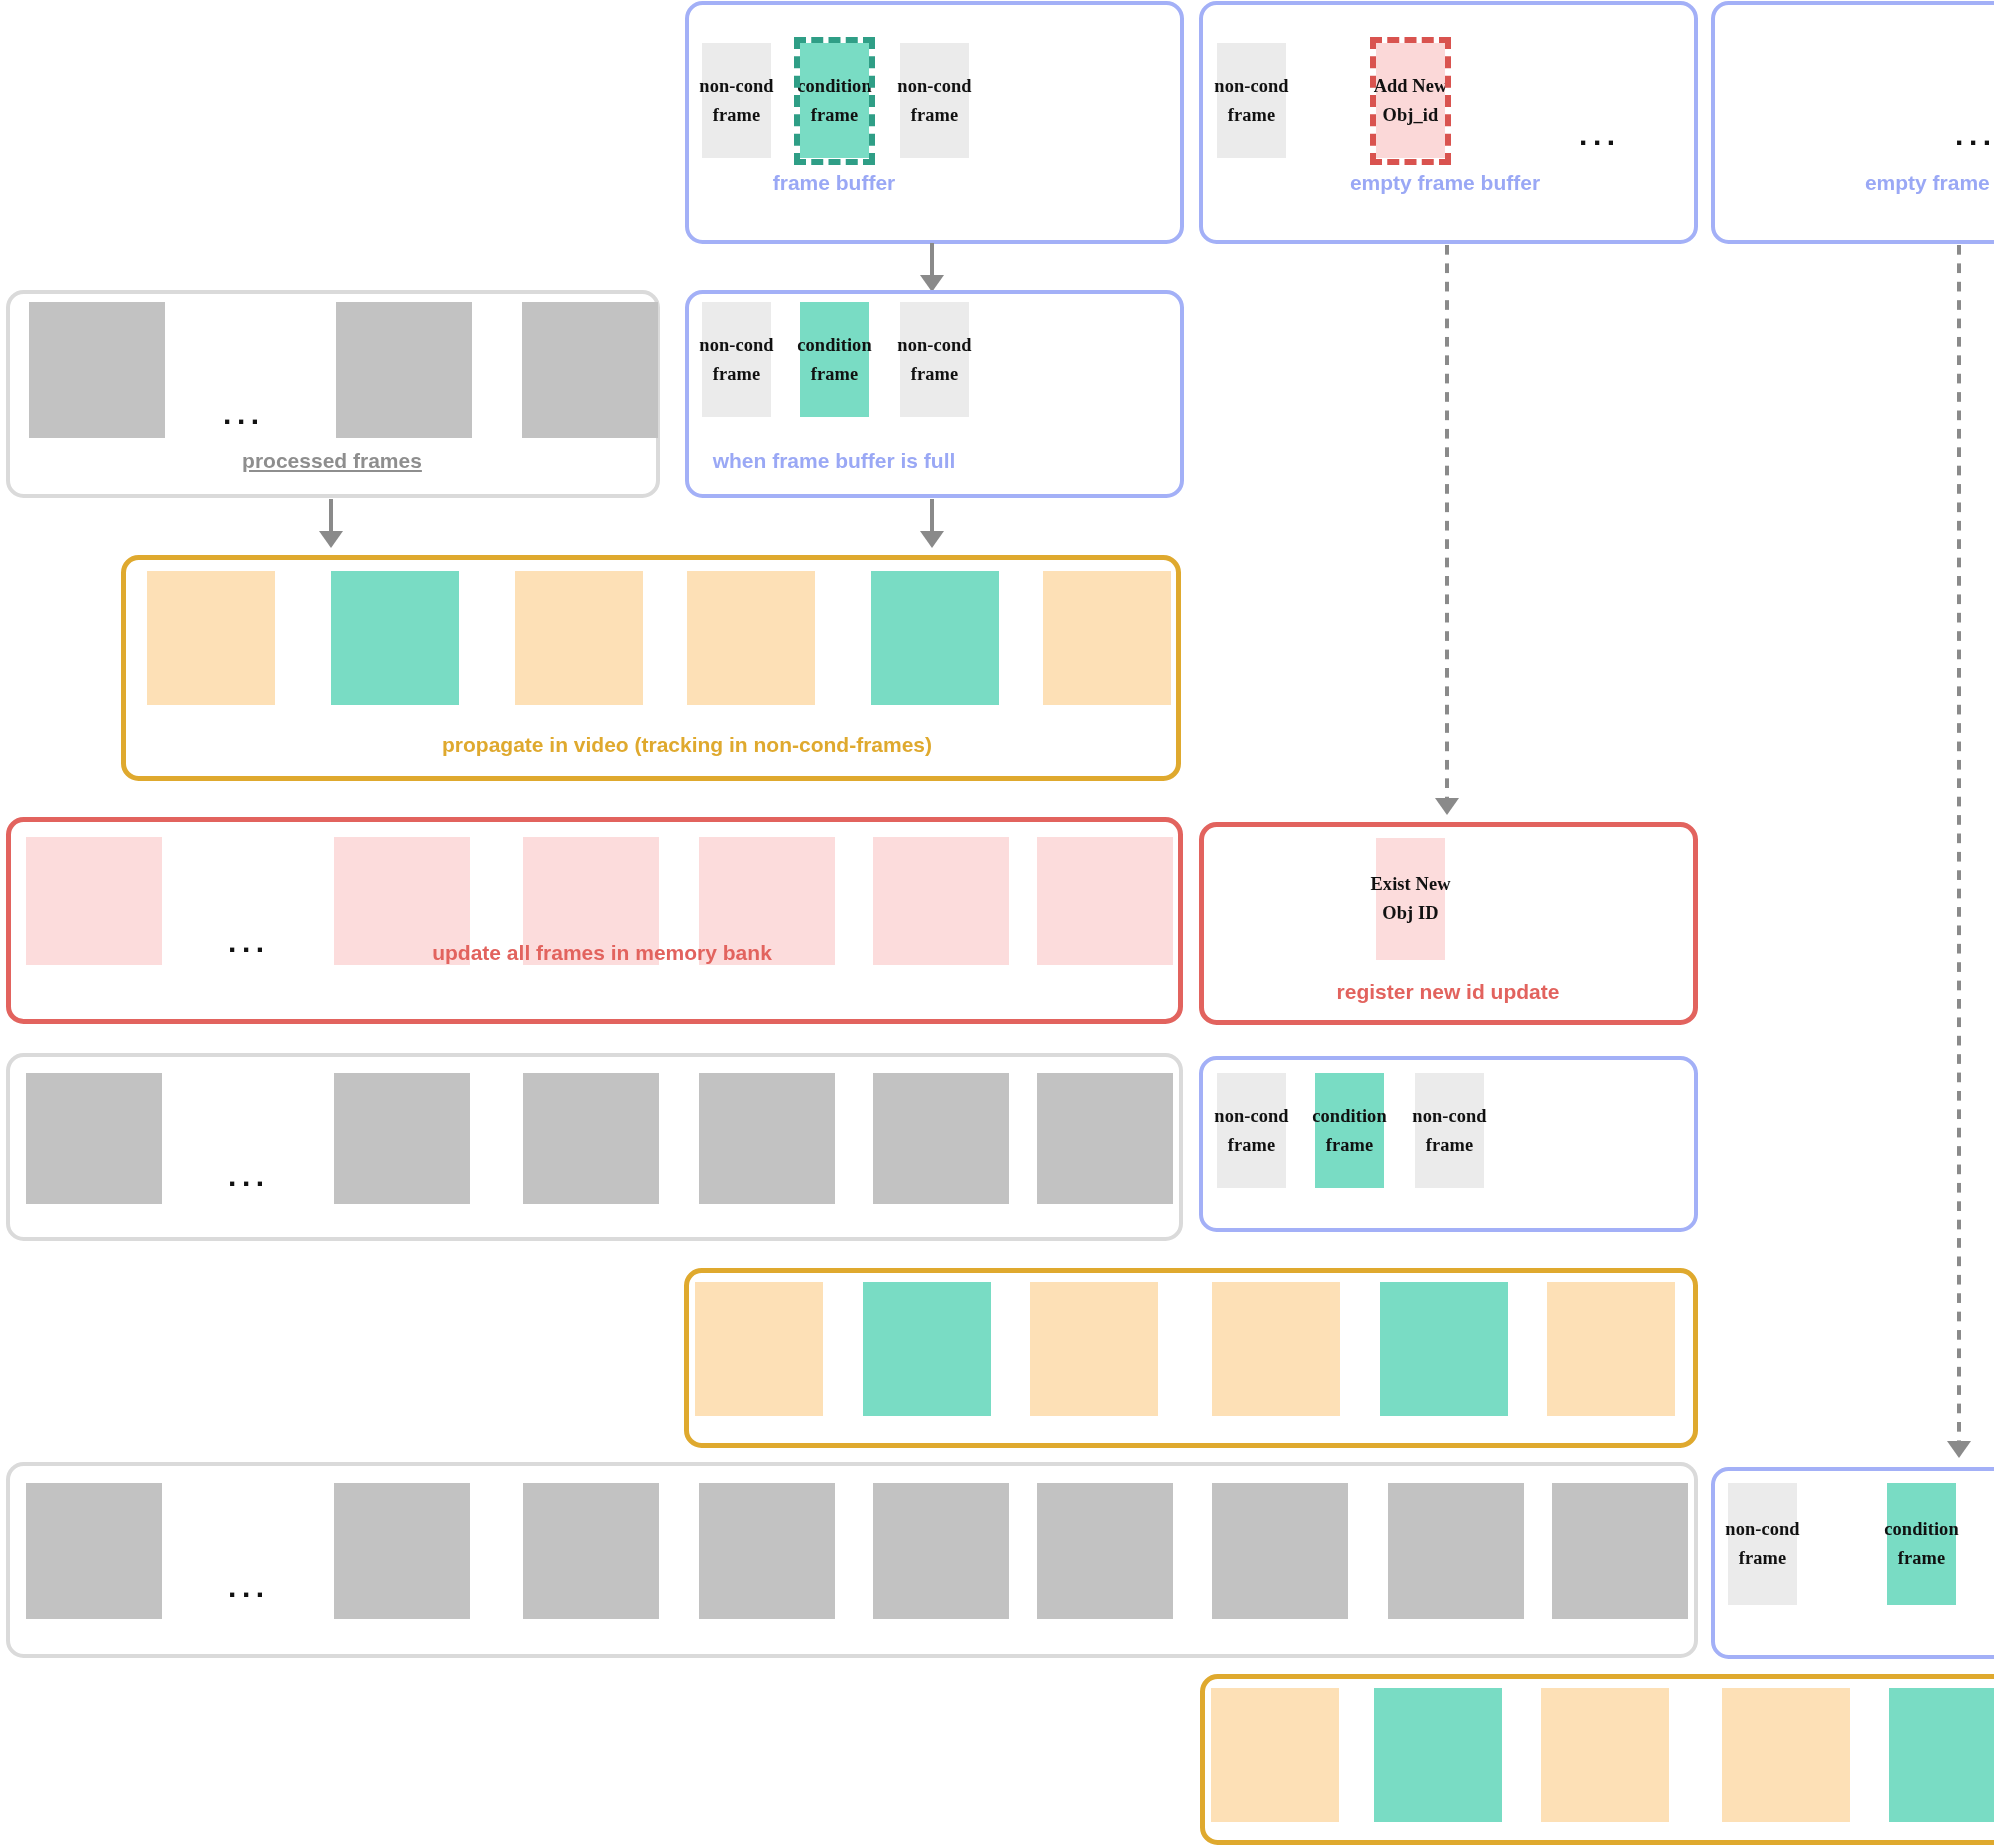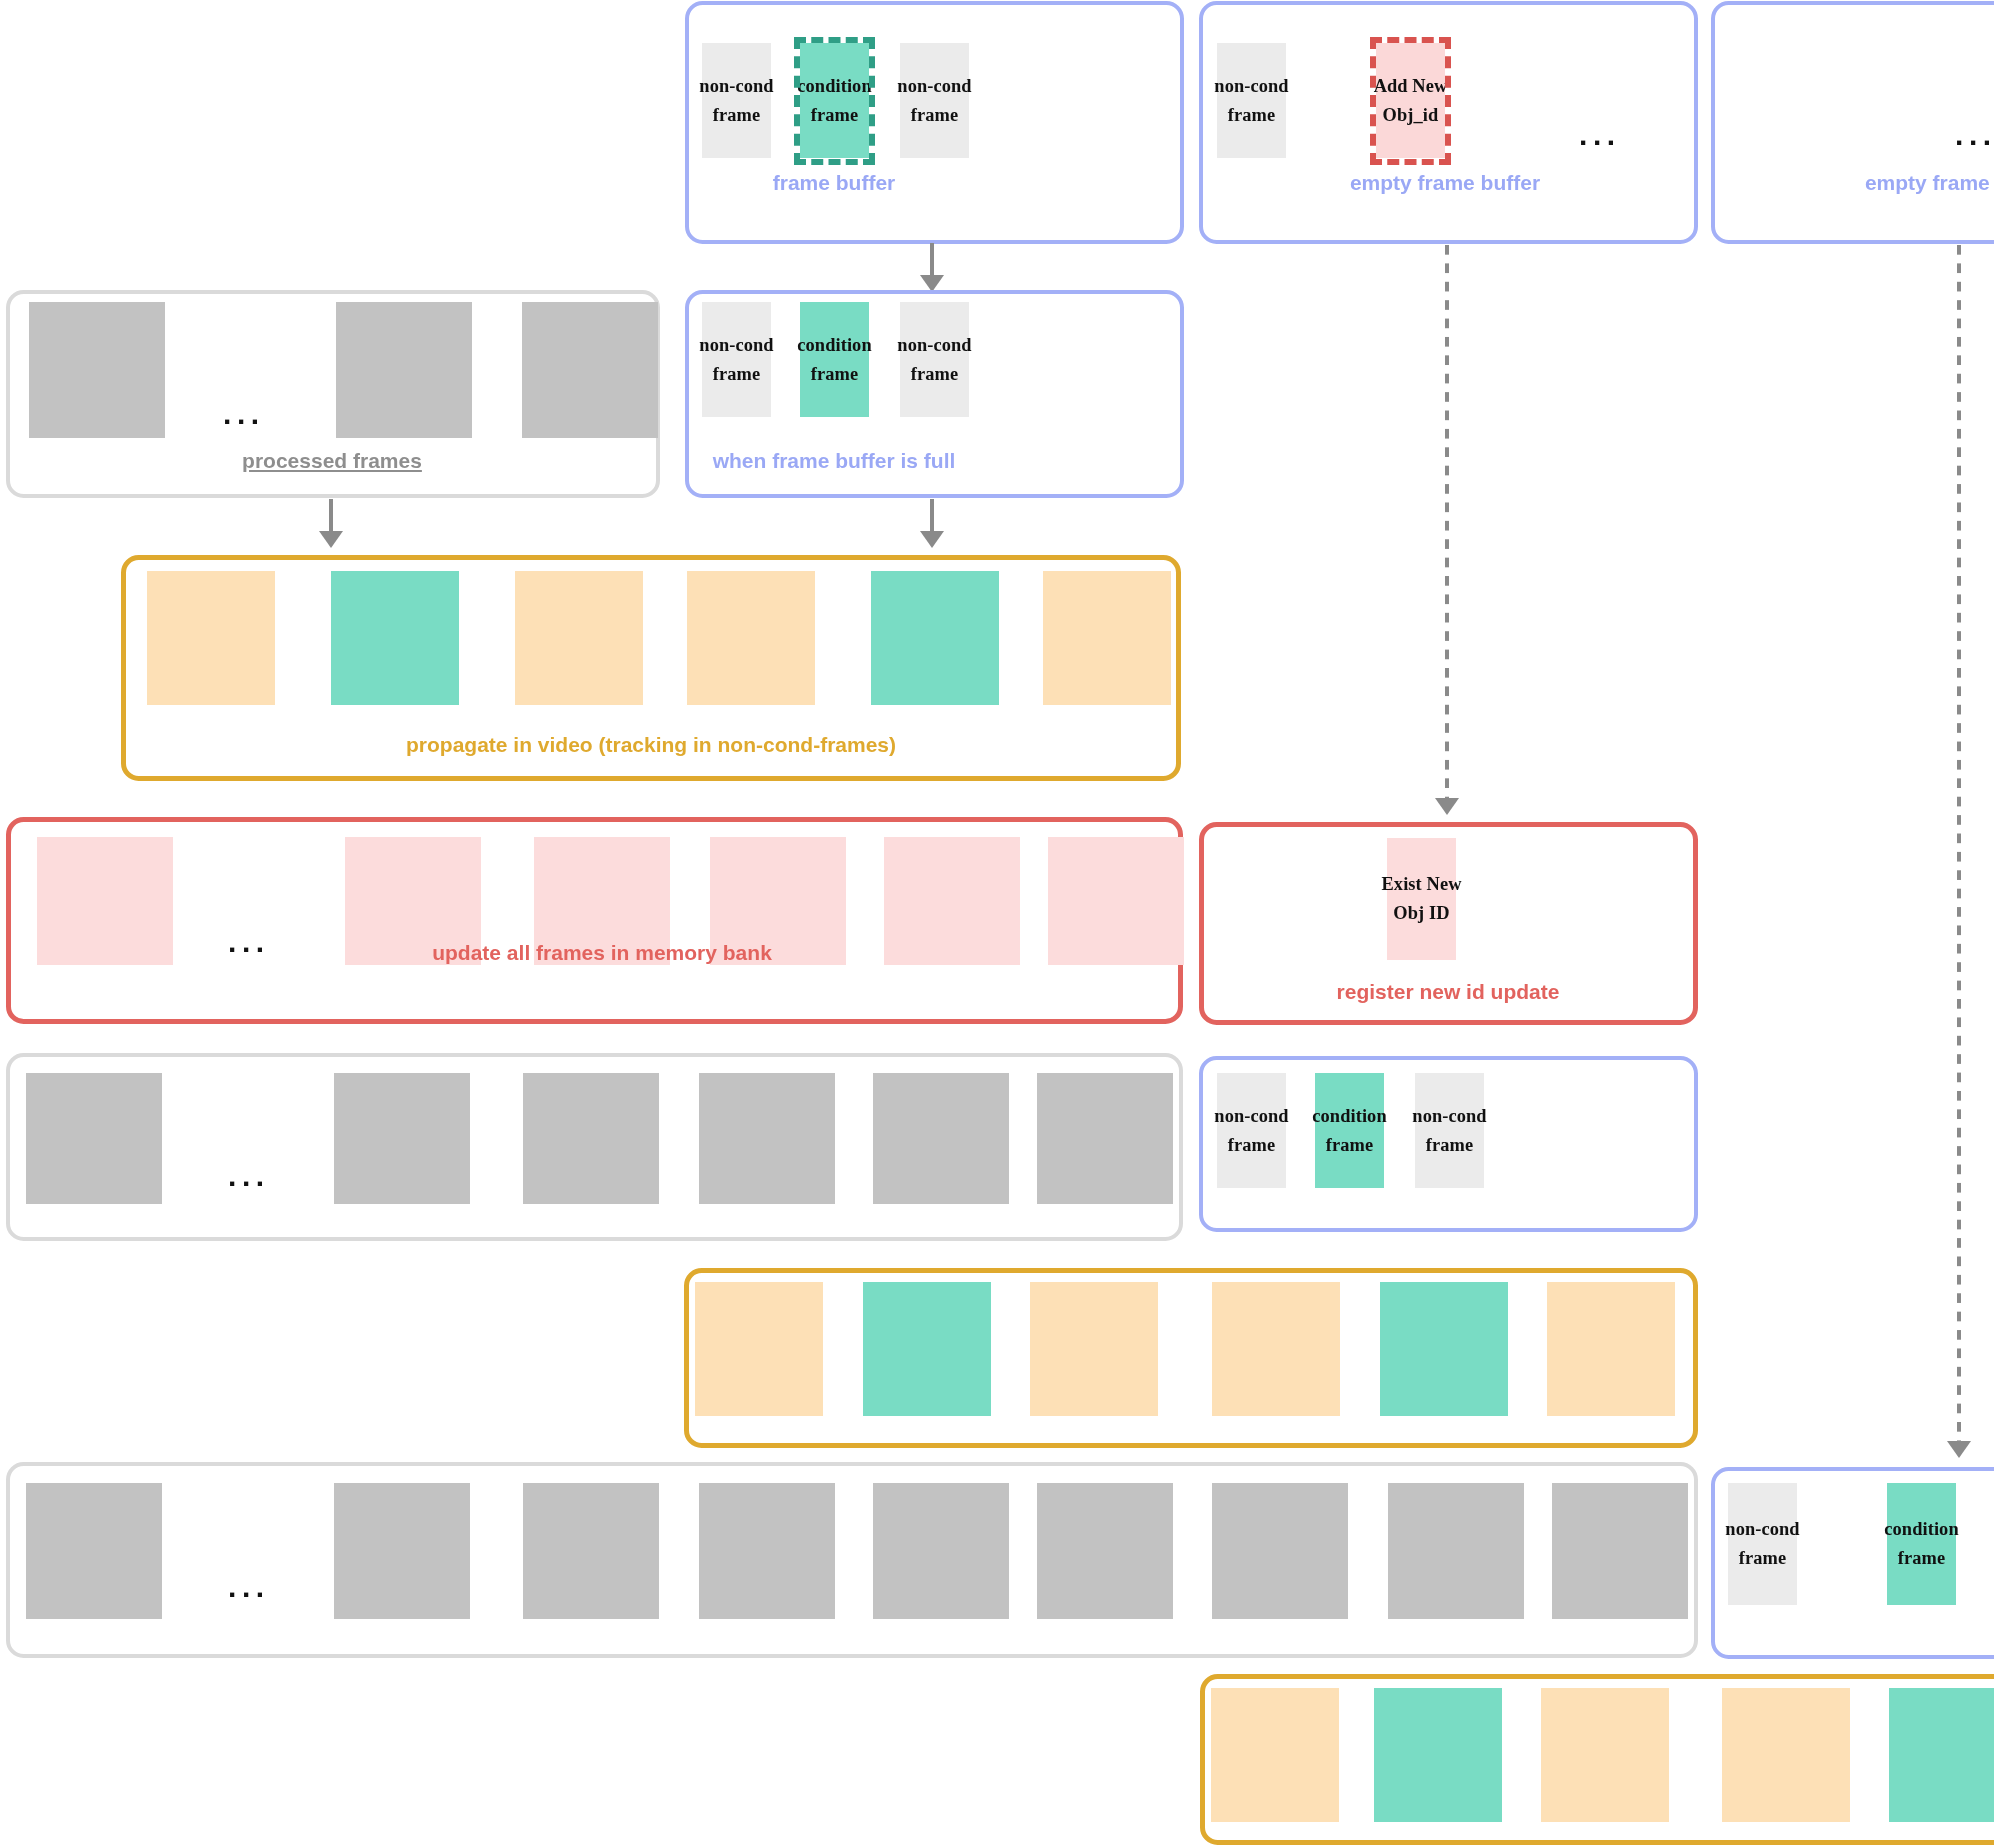--- a/index.html
+++ b/index.html
@@ -42,21 +42,21 @@
     line-height:1.55;
     font-size:18.4px;
     letter-spacing:0.1px;
   }
   .chip span{display:block;white-space:nowrap;font-family:Liberation Serif, serif;}
   .chip.noncond  { background:#ebebeb; }
   .chip.cond     { background:#79dcc4; }
   .chip.gray     { background:#c2c2c2; }
   .chip.orange   { background:#fde0b6; }
   .chip.pinklite { background:#fbd8d8; }
-  .chip.pink     { background:#fcdcdc;margin-left:11px; }
+  .chip.pink     { background:#fcdcdc; }
 
   
   .dashring{
     position:absolute;
     box-sizing:border-box;
     border-style:dashed;
     border-width:6px;
     pointer-events:none;
   }
   .dashring.teal{ border-color:#2f9e86; }
@@ -65,21 +65,21 @@
   
   .caption{
     position:absolute;
     font-weight:bold;
     white-space:nowrap;
     font-size:21px;
     line-height:1;
   }
   .caption.blue   { color:#9aa8f5; }
   .caption.gray   { color:#8e8e8e;text-decoration:underline; }
-  .caption.orange { color:#dfa92e; }
+  .caption.orange { color:#dfa92e;margin-left:36px; }
   .caption.red    { color:#e2635e; }
 
   .ellipsis{
     position:absolute;
     font-weight:bold;
     color:#111;
     font-size:30px;
     line-height:1;
     letter-spacing:5.6px;
   }

